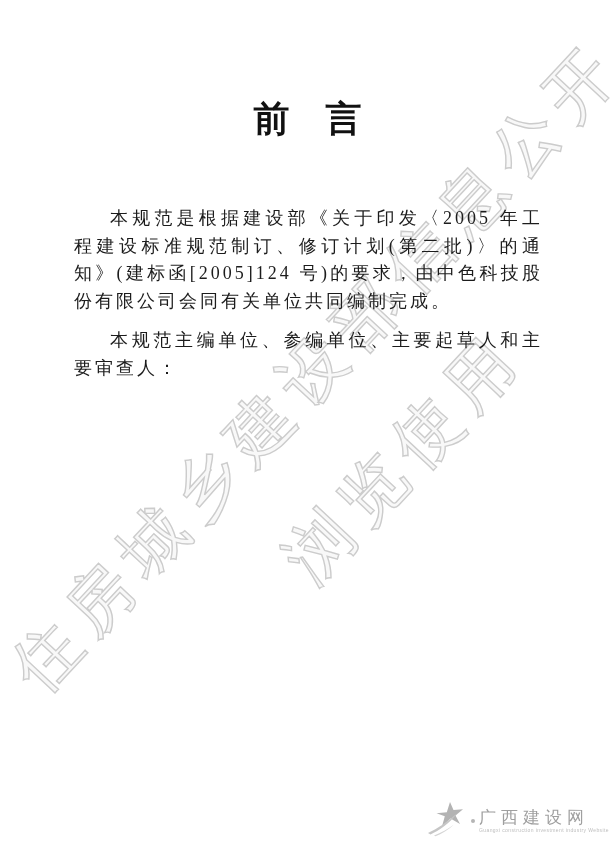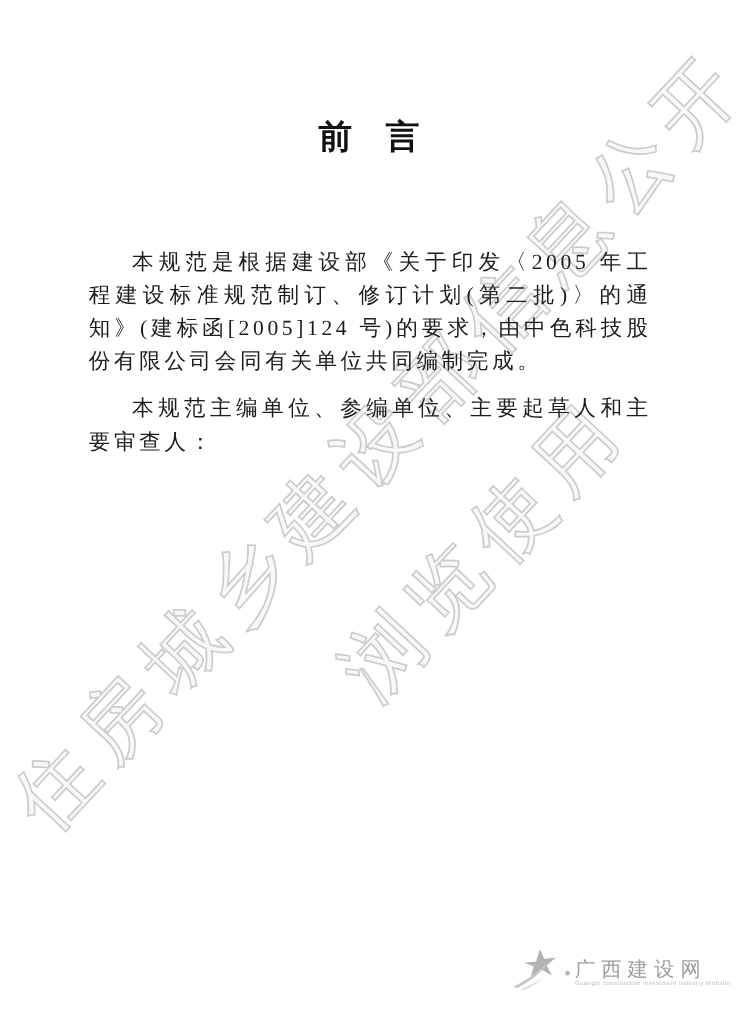--- a/index.html
+++ b/index.html
@@ -24,32 +24,32 @@
     pointer-events:none;
     z-index:1;
   }
   .wm1 { left:-112px; top:322px; }
   .wm2 { left:248px;  top:412px; }
   
   .content { position:relative; z-index:2; }
   .title {
     position:absolute; top:95px; left:0; width:100%;
     margin:0; text-align:center;
-    font-size:28px; font-weight:bold; color:#111;
+    font-size:36px; font-weight:bold; color:#111;
   }
   .body {
     position:absolute; top:193px; left:62px; width:493px;
     font-size:18px; line-height:27.5px;
     letter-spacing:3px;
     text-align:justify;
   }
   .body p { margin:12px; text-indent:2em; }
   
   .logo {
-    position:absolute; right:6px; bottom:18px; z-index:2;
+    position:absolute; right:6px; bottom:8px; z-index:2;
     display:flex; align-items:center;
   }
   .logo-mark { flex:none; margin-right:3px; }
   .logo-dot {
     width:4px; height:4px; background:#b5b5b5; border-radius:50%;
     margin-right:4px; flex:none;
   }
   .logo-textblock { display:flex; flex-direction:column; }
   .logo-cn {
     font-size:17px; color:#9f9f9f; letter-spacing:5px;

